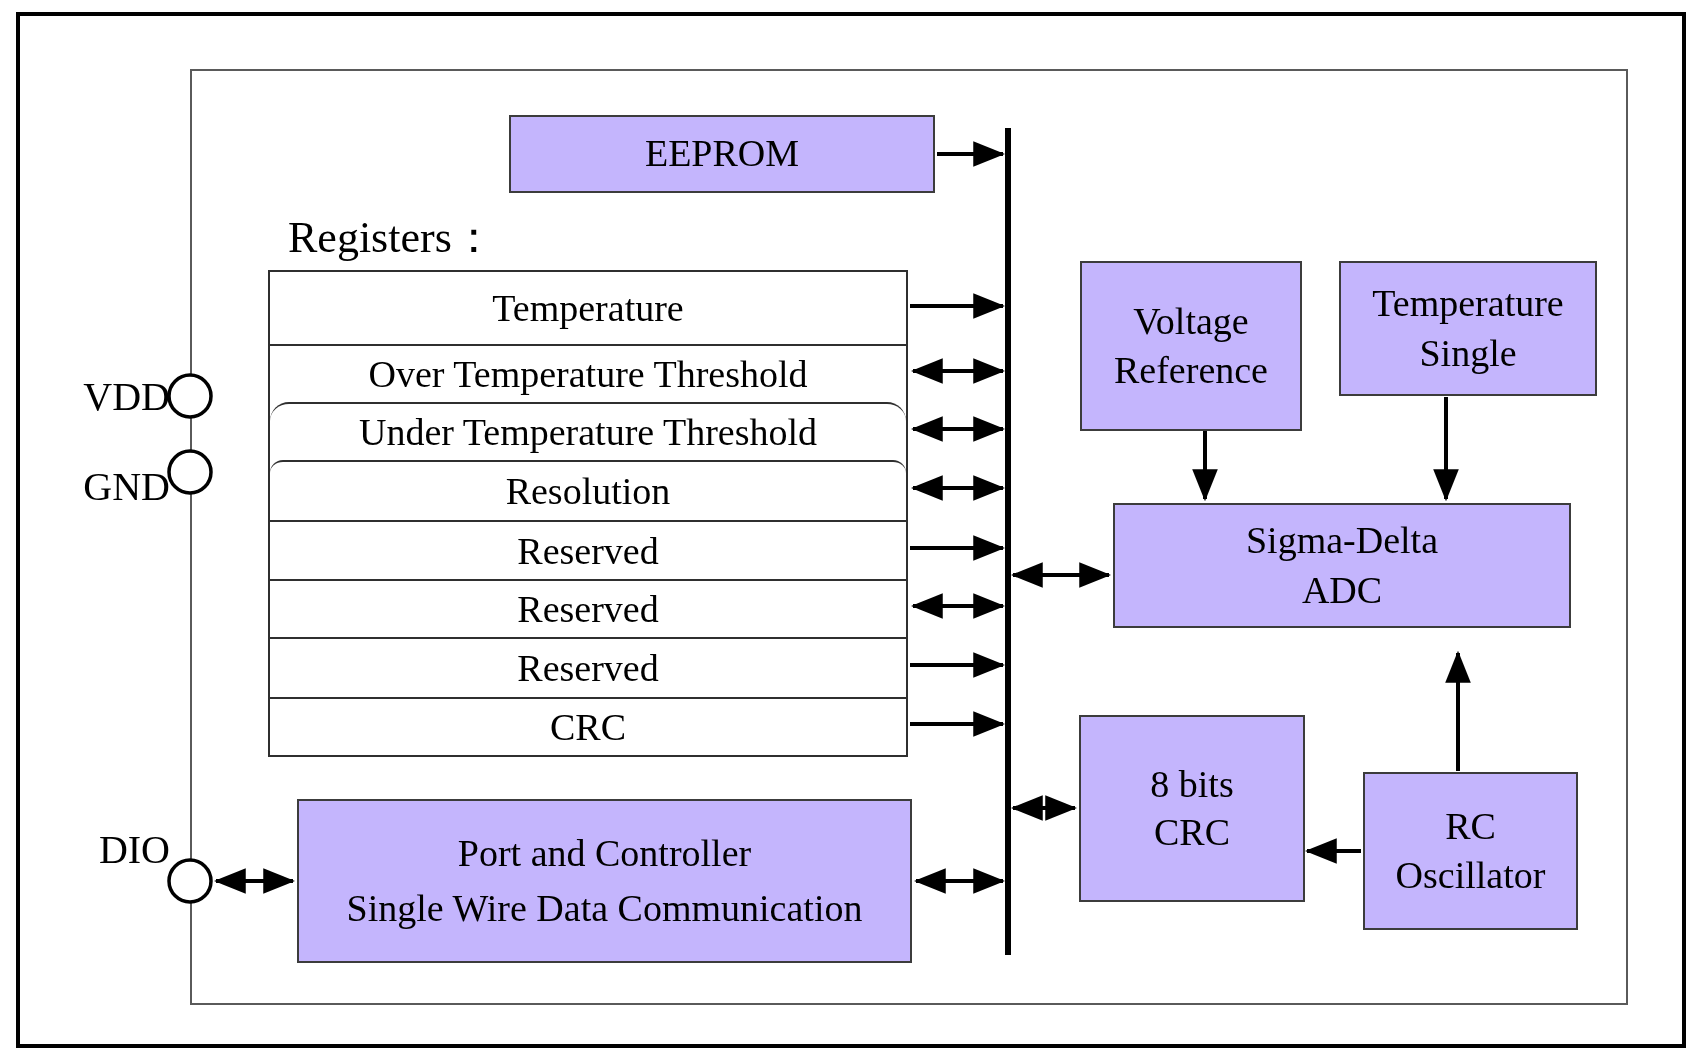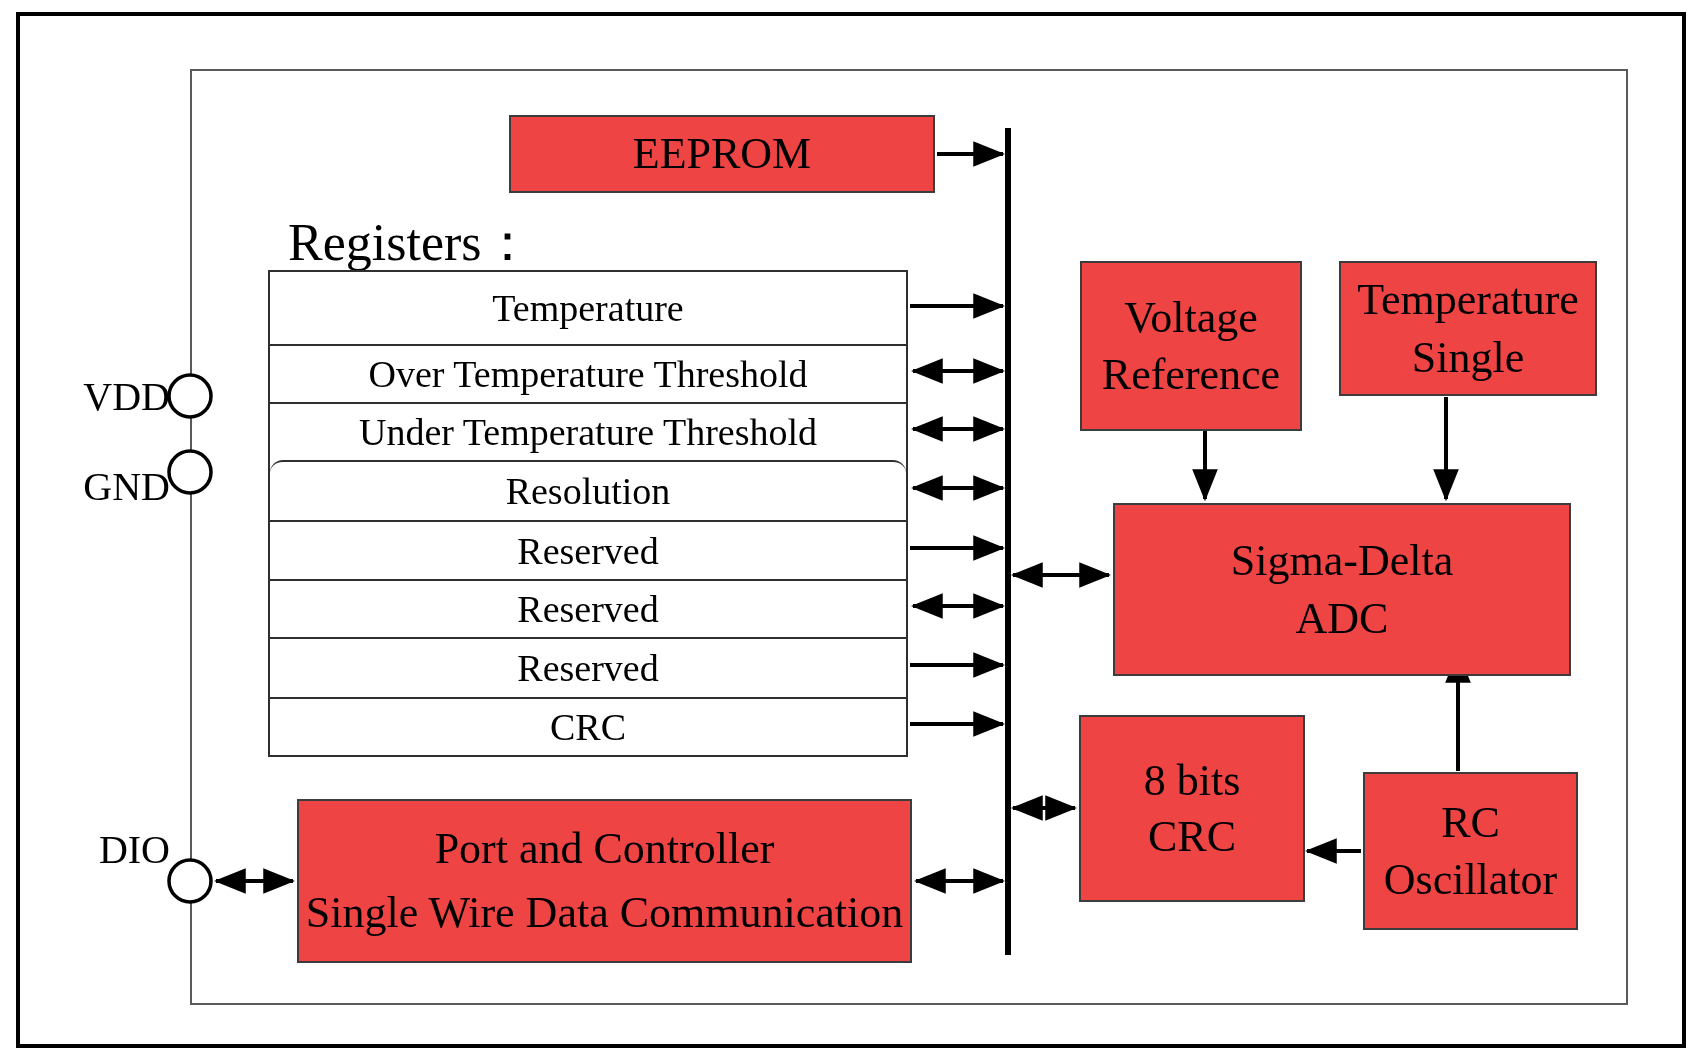--- a/index.html
+++ b/index.html
@@ -10,35 +10,35 @@
   .outer-frame{
     position:absolute;left:16px;top:12px;width:1670px;height:1036px;
     border:4px solid #000;box-sizing:border-box;
   }
   .chip-frame{
     position:absolute;left:190px;top:69px;width:1438px;height:936px;
     border:2px solid #5a5a5a;box-sizing:border-box;background:transparent;
   }
   .wires{position:absolute;left:0;top:0;pointer-events:none;}
   .box{
-    position:absolute;border:2px solid #3c3c3c;box-sizing:border-box;background:#ef4444;
+    position:absolute;border:2px solid #3c3c3c;box-sizing:border-box;background:#c4b5fd;
     display:flex;flex-direction:column;align-items:center;justify-content:center;
-    text-align:center;font-size:44px;line-height:1.30;
+    text-align:center;font-size:38px;line-height:1.30;
   }
   .reg-table{
     position:absolute;left:268px;top:270px;width:640px;
     border:2px solid #2f2f2f;box-sizing:border-box;background:#fff;
   }
   .reg-row{
     display:flex;align-items:center;justify-content:center;
     font-size:38px;border-top:2px solid #2f2f2f;box-sizing:border-box;background:#fff;
   }
   .reg-row:first-child{border-top:none;}
   .heading{
-    position:absolute;left:288px;top:212px;font-size:52px;line-height:1.2;white-space:nowrap;
+    position:absolute;left:288px;top:212px;font-size:44px;line-height:1.2;white-space:nowrap;
   }
   .pin-label{
     position:absolute;width:112px;height:52px;left:58px;
     display:flex;align-items:center;justify-content:flex-end;
     font-size:40px;white-space:nowrap;
   }
 </style>
 </head>
 <body>
 
@@ -90,21 +90,21 @@
 
   <div class="box" style="left:509px;top:115px;width:426px;height:78px;">
     <div>EEPROM</div>
   </div>
 
   <div class="heading">Registers：</div>
 
   <div class="reg-table">
     <div class="reg-row" style="height:72px;">Temperature</div>
     <div class="reg-row" style="height:58px;">Over Temperature Threshold</div>
-    <div class="reg-row" style="height:58px;">Under Temperature Threshold</div>
+    <div class="reg-row" style="height:58px;border-radius:19px;">Under Temperature Threshold</div>
     <div class="reg-row" style="height:60px;border-radius:13px;">Resolution</div>
     <div class="reg-row" style="height:59px;">Reserved</div>
     <div class="reg-row" style="height:58px;">Reserved</div>
     <div class="reg-row" style="height:60px;">Reserved</div>
     <div class="reg-row" style="height:58px;">CRC</div>
   </div>
 
   <div class="box" style="left:297px;top:799px;width:615px;height:164px;line-height:1.45;">
     <div>Port and Controller</div>
     <div>Single Wire Data Communication</div>
@@ -113,21 +113,21 @@
   <div class="box" style="left:1080px;top:261px;width:222px;height:170px;">
     <div>Voltage</div>
     <div>Reference</div>
   </div>
 
   <div class="box" style="left:1339px;top:261px;width:258px;height:135px;">
     <div>Temperature</div>
     <div>Single</div>
   </div>
 
-  <div class="box" style="left:1113px;top:503px;width:458px;height:173px;">
+  <div class="box" style="left:1113px;top:503px;width:458px;height:125px;">
     <div>Sigma-Delta</div>
     <div>ADC</div>
   </div>
 
   <div class="box" style="left:1079px;top:715px;width:226px;height:187px;line-height:1.26;">
     <div>8 bits</div>
     <div>CRC</div>
   </div>
 
   <div class="box" style="left:1363px;top:772px;width:215px;height:158px;">

